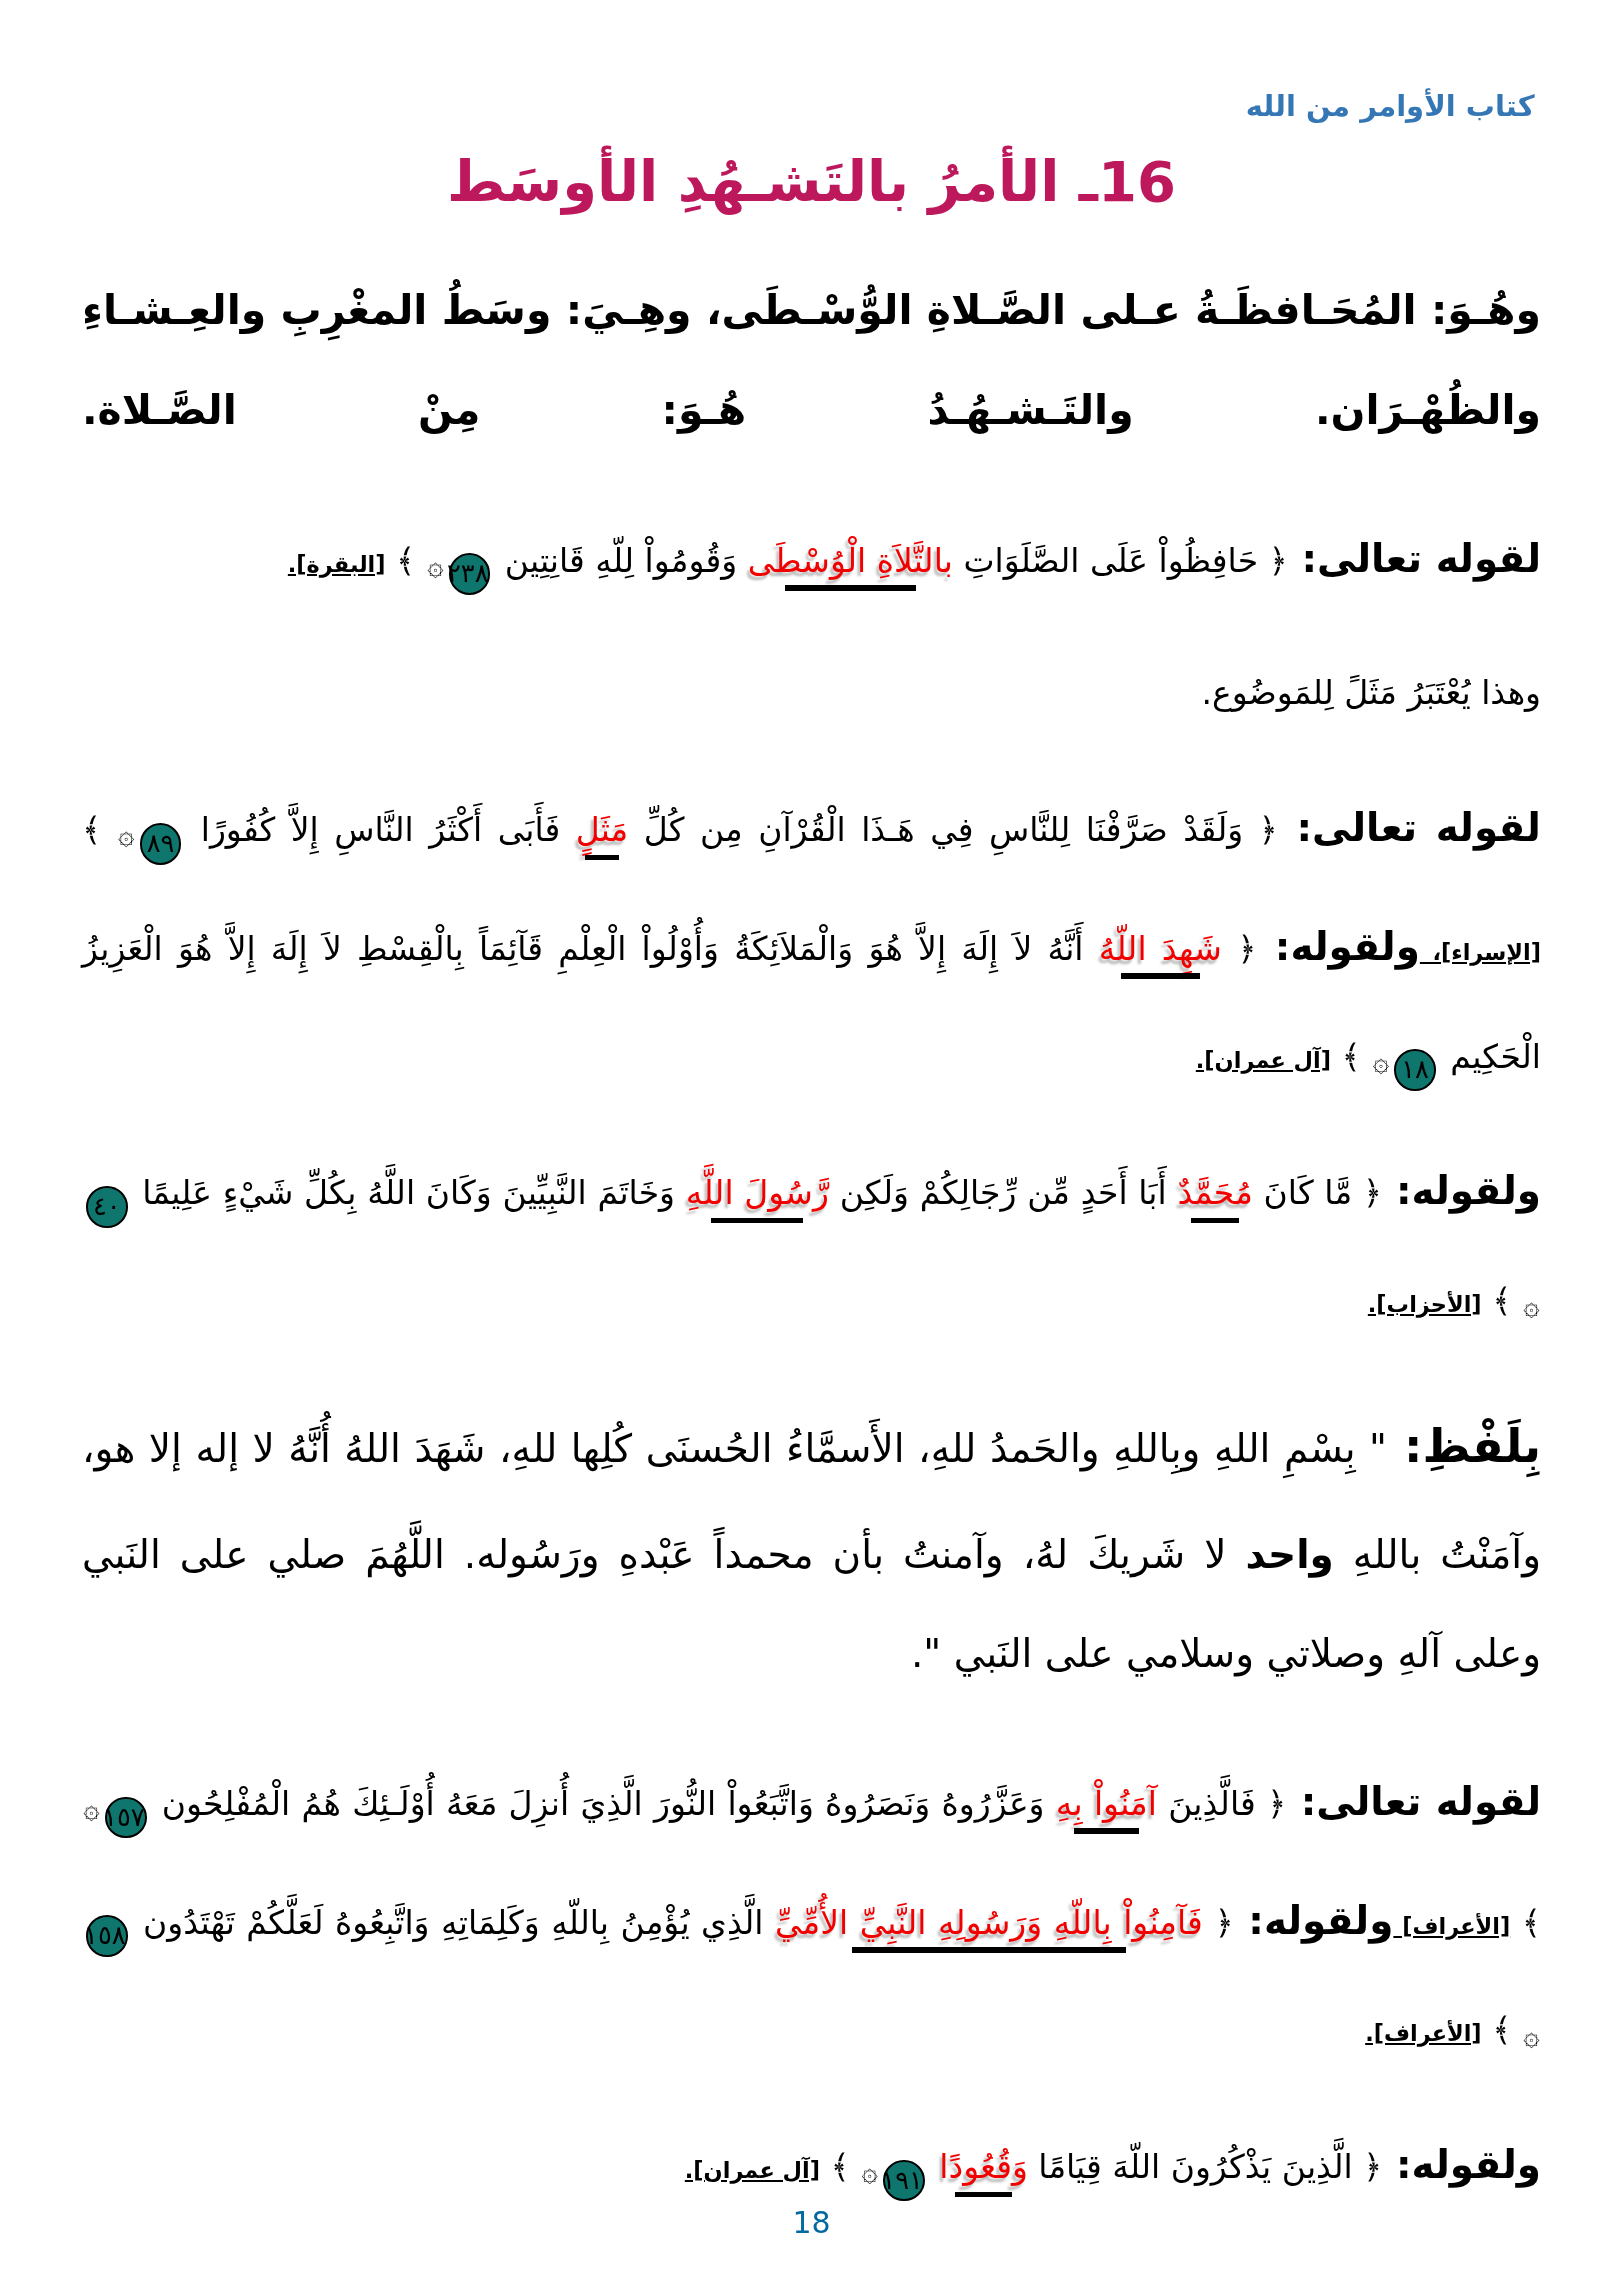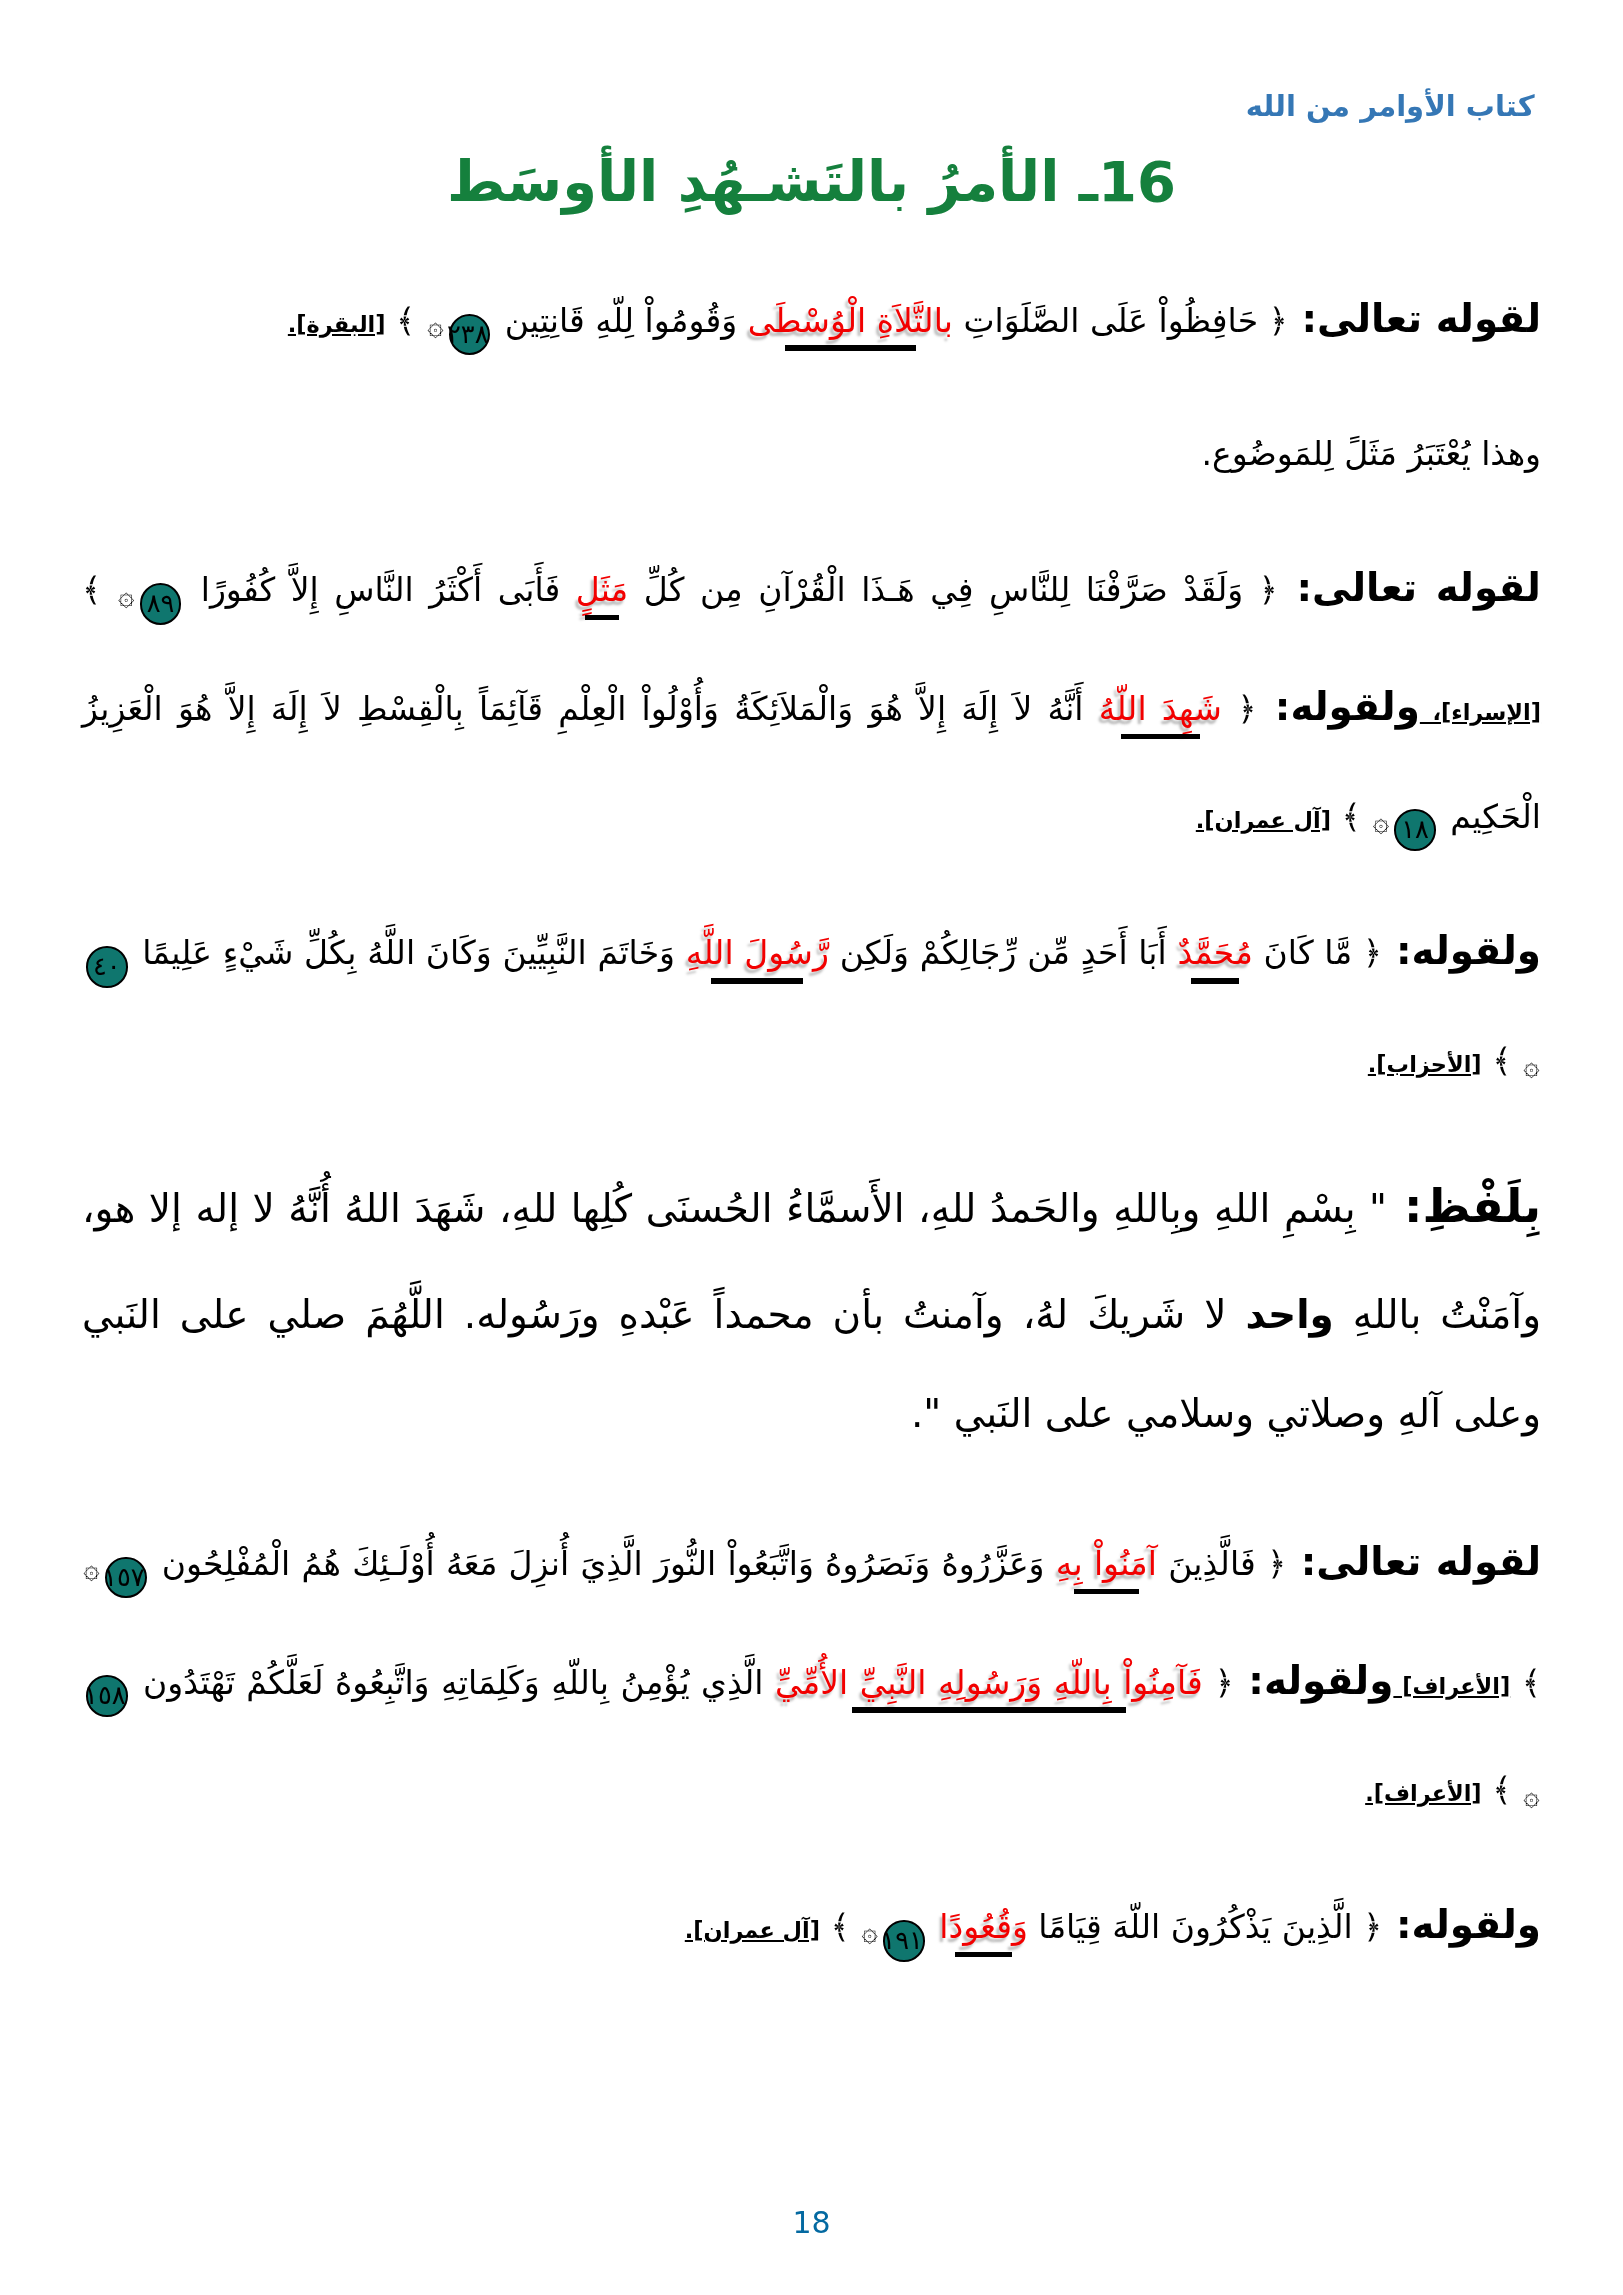--- a/index.html
+++ b/index.html
@@ -102,22 +102,23 @@
     color:#0369a1;
   }
 </style>
 </head>
 <body>
 
 <div class="page">
 
   <div class="header-callig" style="color: rgb(53, 119, 181);">كتاب الأوامر من الله</div>
 
-  <h1 class="chapter-title" style="color: #15803d;">16ـ الأمرُ بالتَشـهُدِ الأوسَط</h1>
+  <h1 class="chapter-title" style="color: #be185d;">16ـ الأمرُ بالتَشـهُدِ الأوسَط</h1>
 
+  <p class="intro">وهُـوَ: المُحَـافظَـةُ عـلى الصَّـلاةِ الوُّسْـطَى، وهِـيَ: وسَطُ المغْرِبِ والعِـشـاءِ والظُهْـرَان. والتَـشـهُـدُ هُـوَ: مِنْ الصَّـلاة.</p>
 
   <p class="par"><span class="seg-lead">لقوله تعالى: </span><span class="seg-quran">﴿ حَافِظُواْ عَلَى الصَّلَوَاتِ </span><span class="seg-red">بالتَّلاَةِ الْوُسْطَى</span><span class="seg-quran"> وَقُومُواْ لِلّهِ قَانِتِين </span><span class="aya-circle">٢٣٨</span><span class="rosette">۞</span><span class="seg-quran"> ﴾ </span><span class="seg-ref">[البقرة].</span></p>
 
   <p class="par align-right"><span class="seg-plain">وهذا يُعْتَبَرُ مَثَلً لِلمَوضُوع.</span></p>
 
   <p class="par"><span class="seg-lead">لقوله تعالى: </span><span class="seg-quran">﴿ وَلَقَدْ صَرَّفْنَا لِلنَّاسِ فِي هَـذَا الْقُرْآنِ مِن كُلِّ </span><span class="seg-red">مَثَلٍ</span><span class="seg-quran"> فَأَبَى أَكْثَرُ النَّاسِ إِلاَّ كُفُورًا </span><span class="aya-circle">٨٩</span><span class="rosette">۞</span><span class="seg-quran"> ﴾ </span><span class="seg-ref">[الإسراء]، </span><span class="seg-lead">ولقوله: </span><span class="seg-quran">﴿ </span><span class="seg-red">شَهِدَ اللّهُ</span><span class="seg-quran"> أَنَّهُ لاَ إِلَهَ إِلاَّ هُوَ وَالْمَلاَئِكَةُ وَأُوْلُواْ الْعِلْمِ قَآئِمَاً بِالْقِسْطِ لاَ إِلَهَ إِلاَّ هُوَ الْعَزِيزُ الْحَكِيم </span><span class="aya-circle">١٨</span><span class="rosette">۞</span><span class="seg-quran"> ﴾ </span><span class="seg-ref">[آل عمران].</span></p>
 
   <p class="par"><span class="seg-lead">ولقوله: </span><span class="seg-quran">﴿ مَّا كَانَ </span><span class="seg-red">مُحَمَّدٌ</span><span class="seg-quran"> أَبَا أَحَدٍ مِّن رِّجَالِكُمْ وَلَكِن </span><span class="seg-red">رَّسُولَ اللَّهِ</span><span class="seg-quran"> وَخَاتَمَ النَّبِيِّينَ وَكَانَ اللَّهُ بِكُلِّ شَيْءٍ عَلِيمًا </span><span class="aya-circle">٤٠</span><span class="rosette">۞</span><span class="seg-quran"> ﴾ </span><span class="seg-ref">[الأحزاب].</span></p>
 
   <p class="hadith-par"><span class="seg-lead">بِلَفْظِ: </span><span class="seg-hadith">" بِسْمِ اللهِ وبِاللهِ والحَمدُ للهِ، الأَسمَّاءُ الحُسنَى كُلِها للهِ، شَهَدَ اللهُ أُنَّهُ لا إله إلا هو، وآمَنْتُ باللهِ </span><span class="seg-hadith-bold">واحد</span><span class="seg-hadith"> لا شَريكَ لهُ، وآمنتُ بأن محمداً عَبْدهِ ورَسُوله. اللَّهُمَ صلي على النَبي وعلى آلهِ وصلاتي وسلامي على النَبي ".</span></p>

